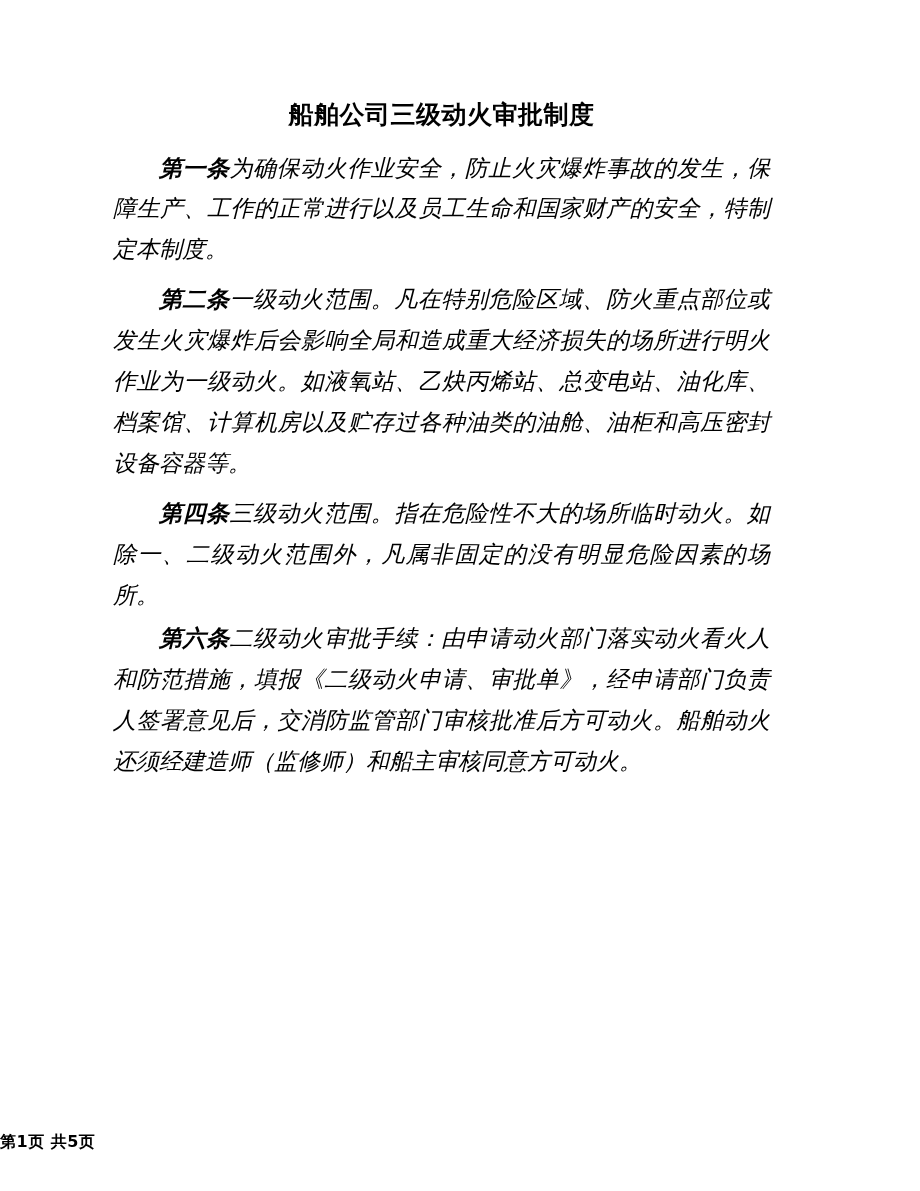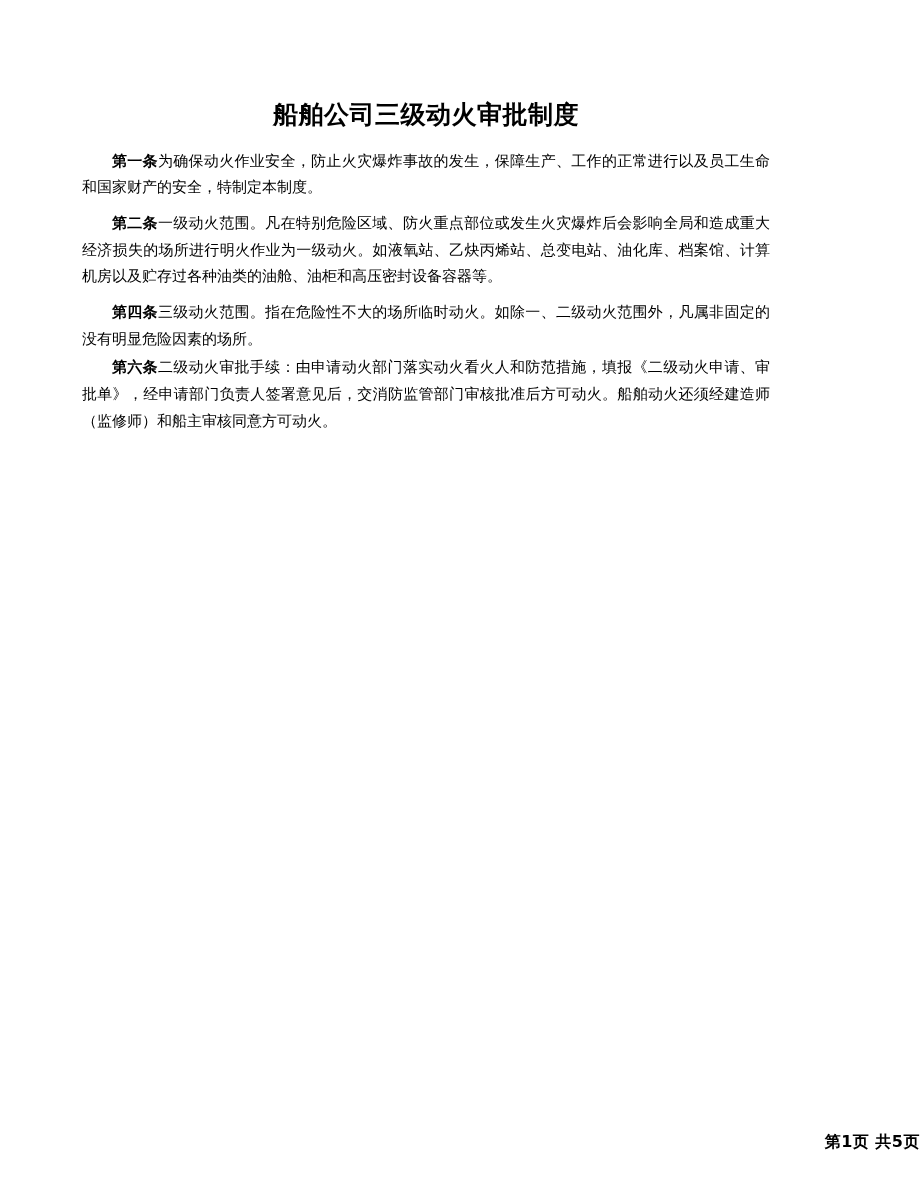--- a/index.html
+++ b/index.html
@@ -13,50 +13,51 @@
     font-family: "DejaVu Sans", "Liberation Sans", sans-serif;
     color: #000000;
     position: relative;
     overflow: hidden;
   }
   .page {
     position: relative;
     width: 920px;
     height: 1191px;
     box-sizing: border-box;
-    padding: 96px 150px 0 82px;
+    padding: 96px 150px 0 113px;
   }
   .doc-title {
     font-size: 25px;
     font-weight: bold;
     text-align: center;
     letter-spacing: 0.5px;
     margin: 0 0 14px 0;
     line-height: 1.5;
   }
   .para {
-    font-size: 15px;
+    font-size: 23px;
     line-height: 1.78;
     text-align: justify;
     text-justify: inter-ideograph;
     margin: 0 0 2px 0;
     text-indent: 2em;
+    font-style: italic;
   }
   .para .lead {
     font-weight: bold;
   }
   .spaced {
     margin-bottom: 9px;
   }
   .footer {
     position: absolute;
     left: 0;
     right: 0;
     bottom: 38px;
-    text-align: right;
+    text-align: left;
     font-size: 16px;
     font-weight: bold;
     letter-spacing: 0.5px;
   }
 </style>
 </head>
 <body>
 
 <div class="page">
 

